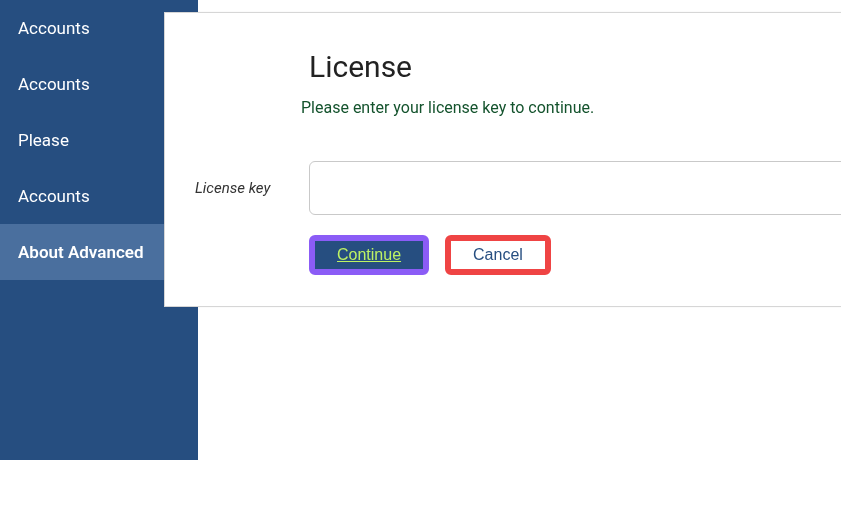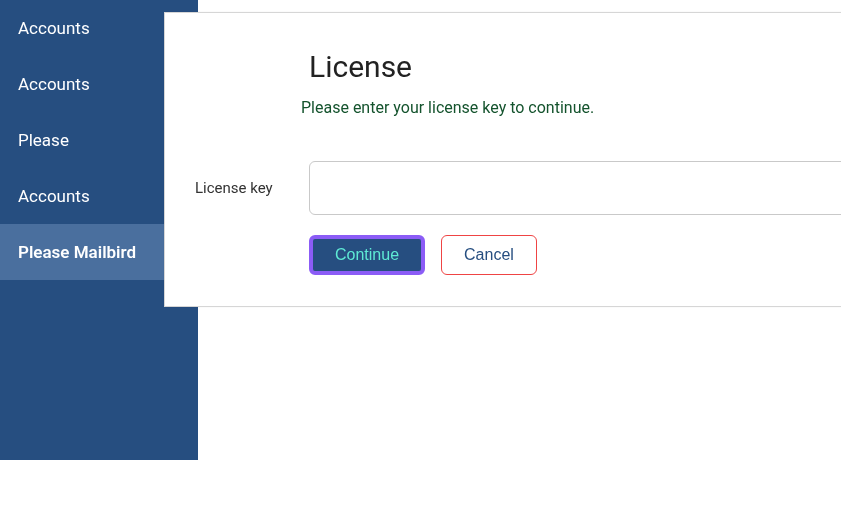--- a/index.html
+++ b/index.html
@@ -71,20 +71,21 @@
   }
   .form-row {
     display: flex;
     align-items: center;
     margin-top: 44px;
   }
   .form-label {
     width: 114px;
     font-size: 15px;
     color: #333;
+    font-style: italic;
   }
   .form-input {
     flex: 1;
     height: 54px;
     border: 1px solid #c9c9c9;
     border-radius: 6px;
     padding: 0 12px;
     font-size: 16px;
     outline: none;
     margin-right: 4px;
@@ -100,38 +101,39 @@
     padding: 0 22px;
     border-radius: 6px;
     font-size: 16px;
     cursor: pointer;
     display: inline-flex;
     align-items: center;
     justify-content: center;
   }
   .btn-primary {
     background: #264e80;
-    color: #5eead4;
-    border: 4px solid #8b5cf6;
+    color: #bef264;
+    border: 6px solid #8b5cf6;
+    text-decoration: underline;
   }
   .btn-secondary {
     background: #ffffff;
     color: #264e80;
-    border: 1px solid #ef4444;
+    border: 6px solid #ef4444;
   }
 </style>
 </head>
 <body>
 
 <div class="sidebar">
   <div class="sidebar-item">Accounts</div>
   <div class="sidebar-item">Accounts</div>
   <div class="sidebar-item">Please</div>
   <div class="sidebar-item">Accounts</div>
-  <div class="sidebar-item active">Please Mailbird</div>
+  <div class="sidebar-item active">About Advanced</div>
 </div>
 
 <div class="dialog">
   <div class="dialog-close">
     <span>
       <svg viewBox="0 0 14 14" fill="none">
           <line x1="1" y1="1" x2="13" y2="13"></line>
           <line x1="13" y1="1" x2="1" y2="13"></line>
         </svg>
     </span>

